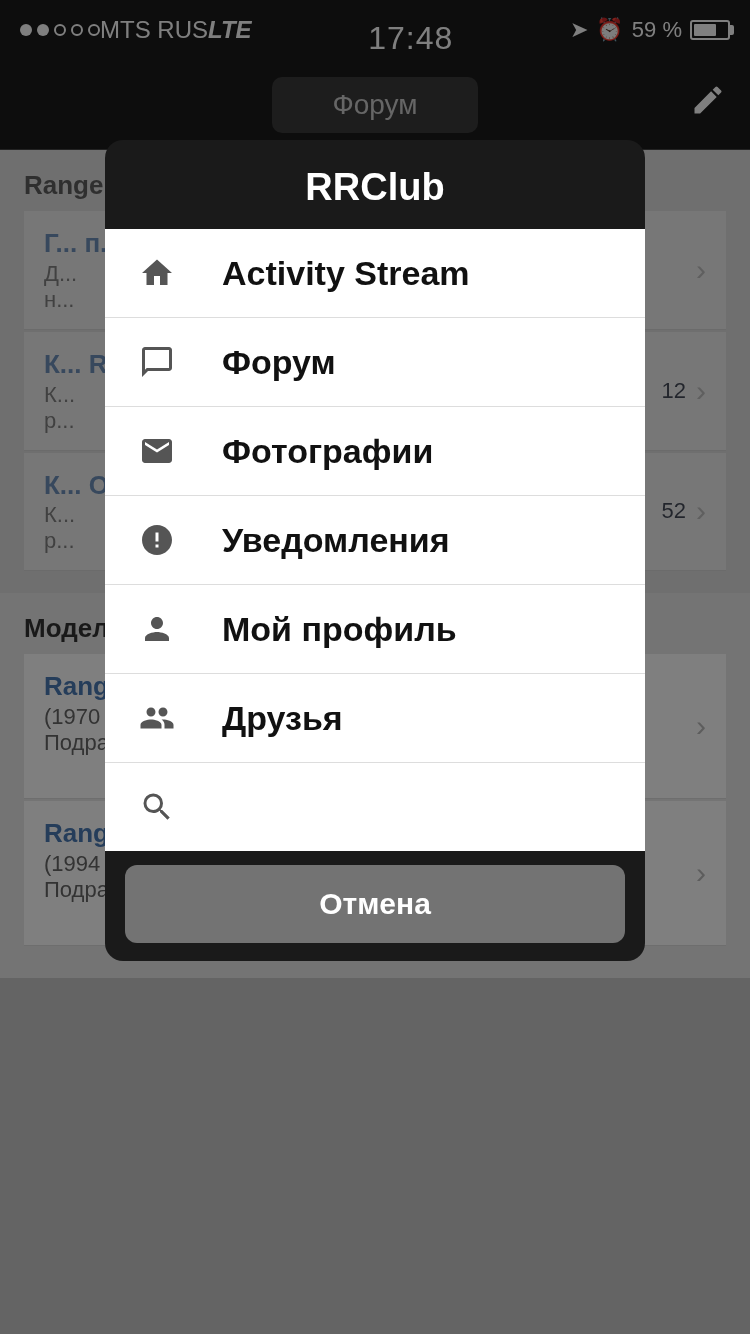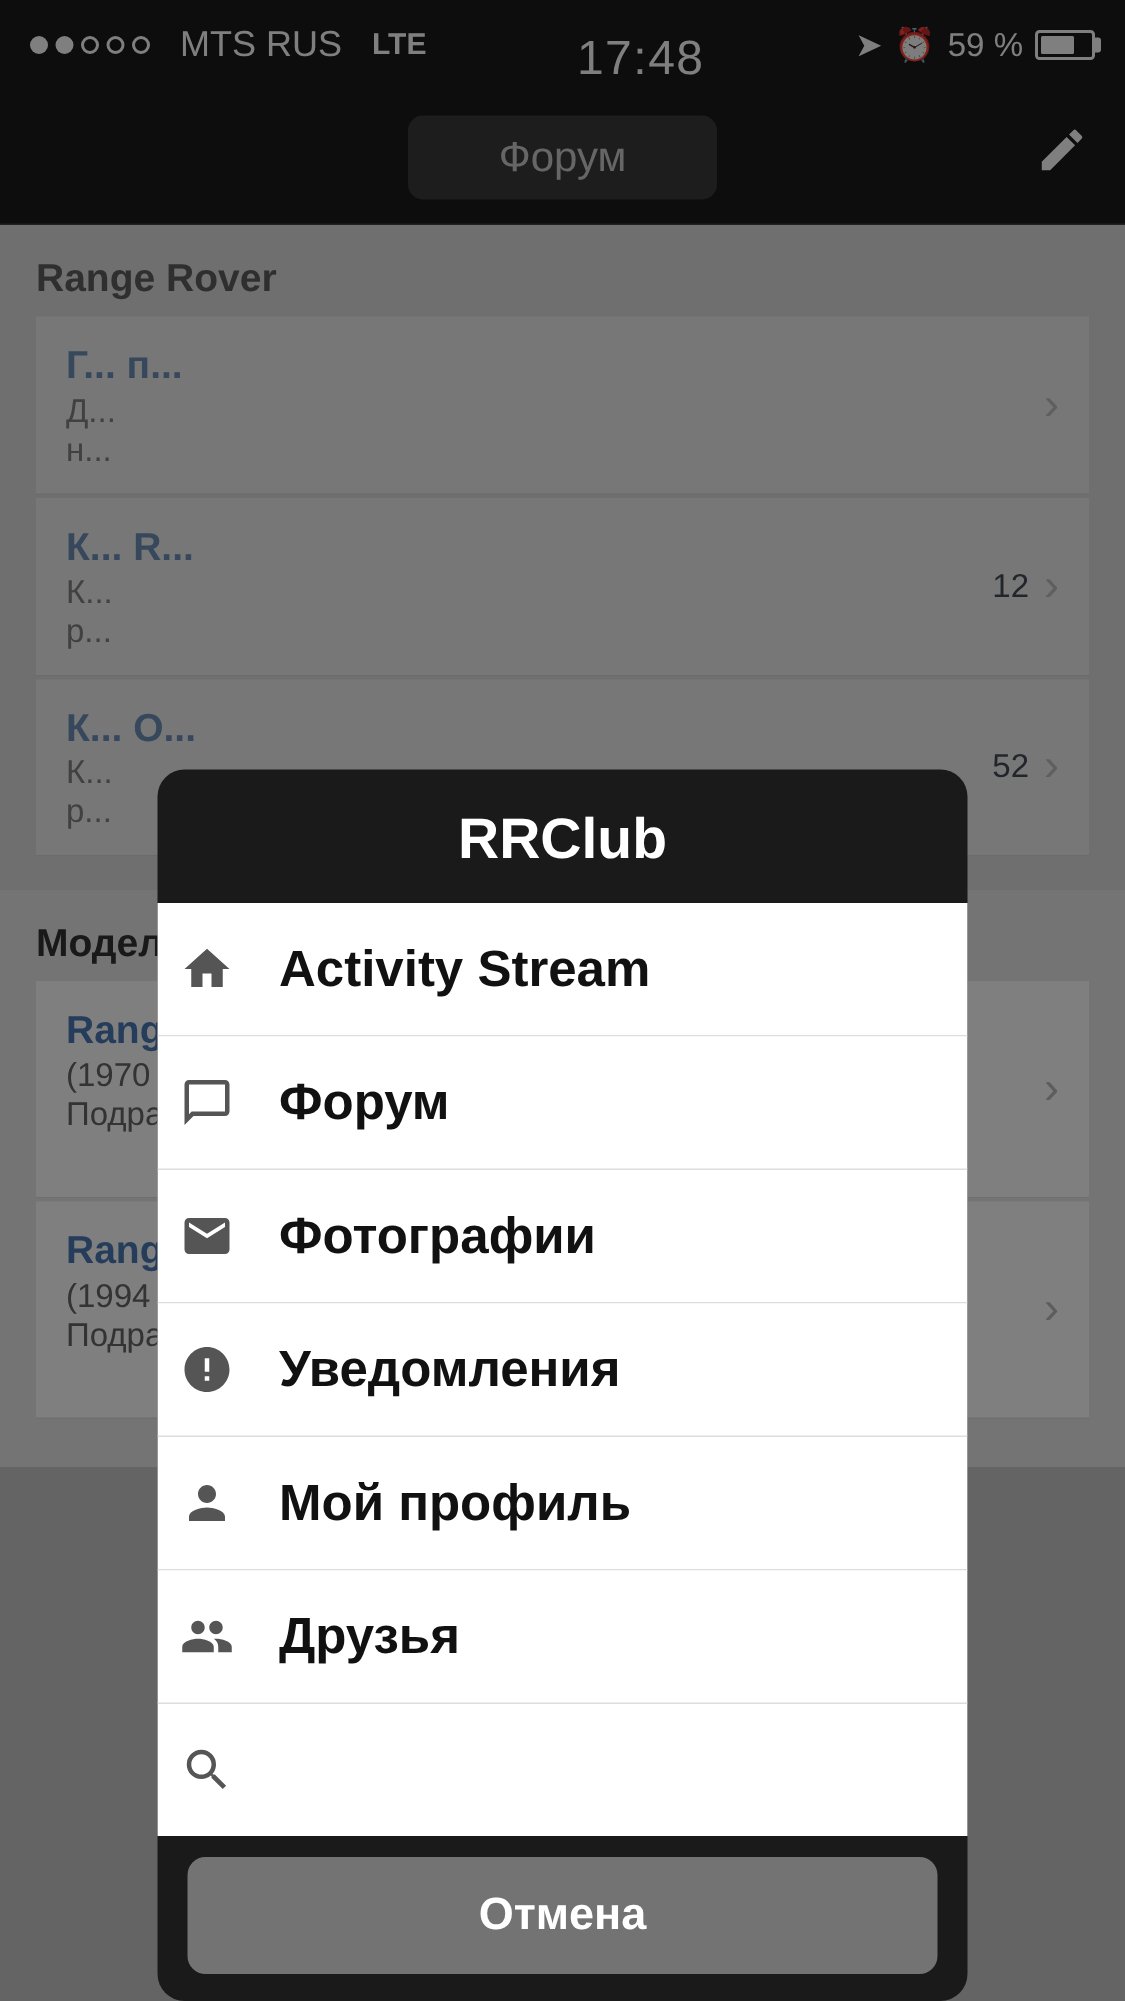--- a/index.html
+++ b/index.html
@@ -22,41 +22,42 @@
       display: flex;
       align-items: center;
       justify-content: space-between;
       padding: 0 20px;
       color: white;
       font-size: 26px;
     }
     .status-left {
       display: flex;
       align-items: center;
-      gap: 20px;
+      gap: 0;
     }
     .signal-dots {
       display: flex;
       gap: 5px;
       align-items: center;
     }
     .dot {
       width: 12px;
       height: 12px;
       border-radius: 50%;
     }
     .dot.filled { background: white; }
     .dot.empty { background: transparent; border: 2px solid white; }
     .carrier-text {
       font-size: 24px;
       font-weight: 500;
     }
     .lte-badge {
-      font-size: 20px;
+      font-size: 24px;
       font-weight: 600;
+      font-style: italic;
     }
     .status-center {
       font-size: 32px;
       font-weight: 300;
       letter-spacing: 1px;
       margin-top: 16px;
     }
     .status-right {
       display: flex;
       align-items: center;
@@ -169,21 +170,21 @@
 
     
     .modal-overlay {
       position: absolute;
       top: 0;
       left: 0;
       width: 100%;
       height: 100%;
       background: rgba(0,0,0,0.5);
       display: flex;
-      align-items: flex-end;
+      align-items: flex-start;
       justify-content: center;
       padding-top: 140px;
       z-index: 100;
     }
 
     .modal {
       width: 540px;
       background: #1a1a1a;
       border-radius: 18px;
       overflow: hidden;
@@ -198,24 +199,24 @@
     }
 
     .menu-list {
       background: white;
       list-style: none;
     }
 
     .menu-item {
       display: flex;
       align-items: center;
-      padding: 22px 11px;
+      padding: 22px 30px;
       border-bottom: 1px solid #ddd;
       cursor: pointer;
-      gap: 26px;
+      gap: 43px;
       background: white;
     }
     .menu-item:last-child {
       border-bottom: none;
     }
 
     .menu-icon {
       width: 44px;
       height: 44px;
       display: flex;

